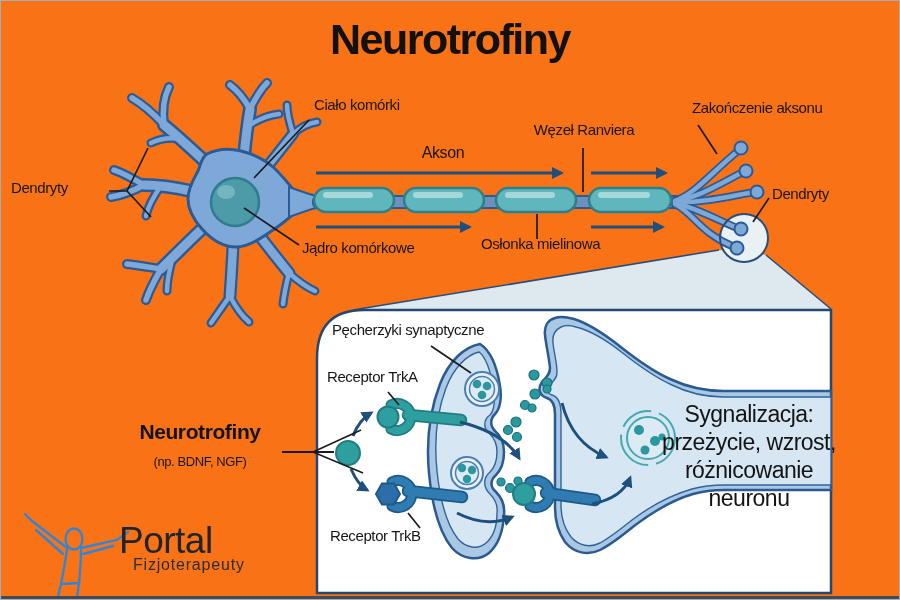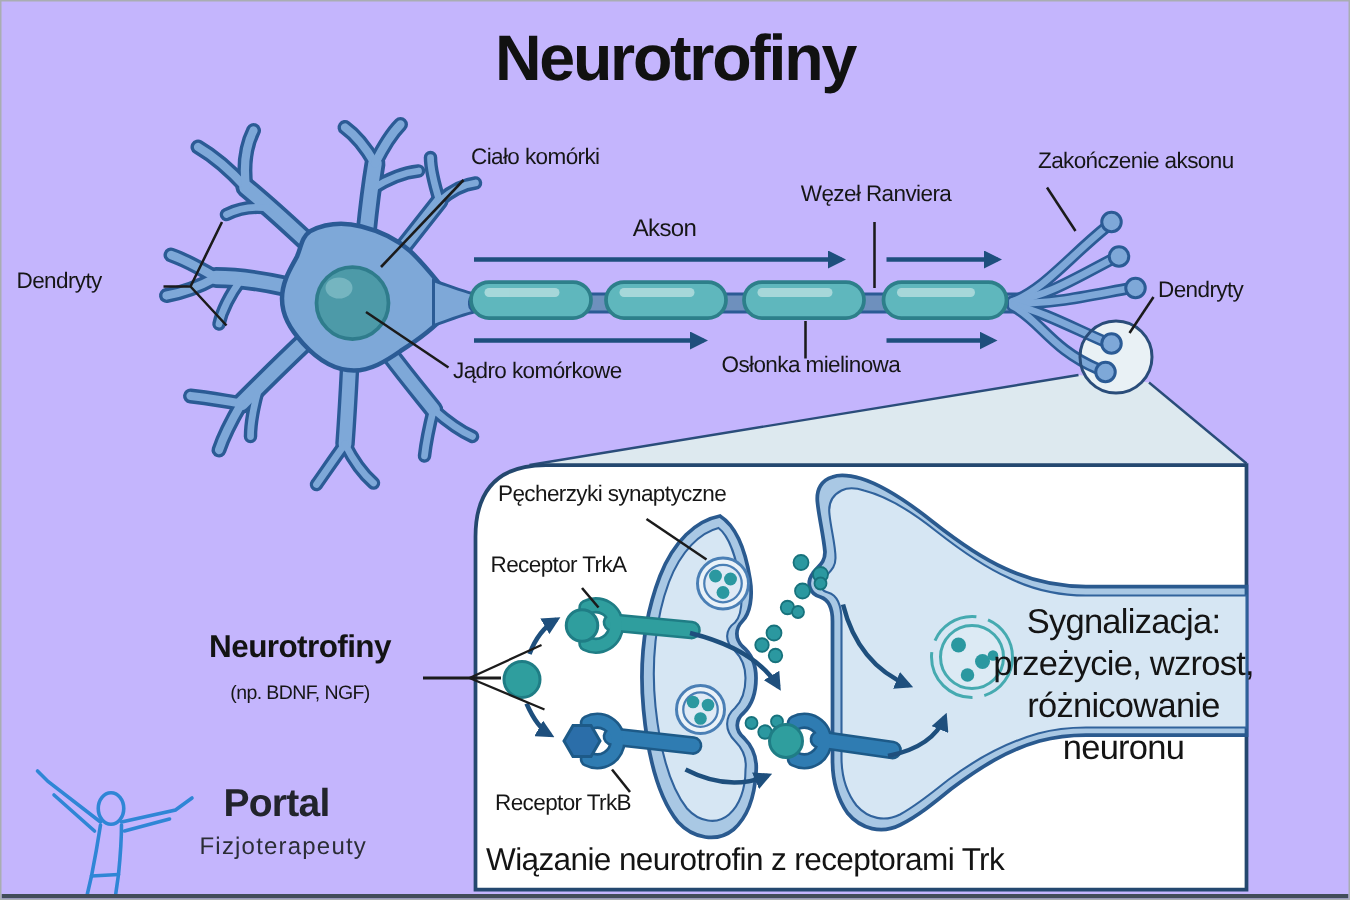--- a/index.html
+++ b/index.html
@@ -1,37 +1,37 @@
 <!DOCTYPE html>
 <html><head>
 <meta charset="utf-8">
 <style>
   html,body{margin:0;padding:0;background:#e8e8e8;}
   .stage{
     position:relative;width:898px;height:598px;margin:0 auto;
-    background:#c4b5fd;border:1px solid #a9adb2;overflow:hidden;
+    background:#f97316;border:1px solid #a9adb2;overflow:hidden;
     font-family:"Liberation Sans", sans-serif;
   }
   .stage svg{position:absolute;left:0;top:0;}
   .lbl{
     position:absolute;color:#161616;white-space:nowrap;
     font-size:15px;letter-spacing:-0.4px;line-height:1.05;
   }
   .lbl.center{text-align:center;}
   .title{
     position:absolute;left:0;right:0;top:14px;text-align:center;
     font-size:43px;font-weight:700;letter-spacing:-1.5px;color:#111;
   }
   .neuro-block{position:absolute;left:118px;top:419px;width:162px;text-align:center;}
   .neuro-block .l1{font-size:21px;font-weight:700;letter-spacing:-0.4px;color:#131313;}
   .neuro-block .l2{font-size:13px;margin-top:10px;letter-spacing:-0.4px;color:#161616;}
   .sig-block{position:absolute;left:646px;top:399px;width:204px;text-align:center;
     font-size:23px;line-height:28px;letter-spacing:-0.5px;color:#141414;}
   .caption{position:absolute;left:323px;top:561px;font-size:21px;letter-spacing:-0.4px;color:#141414;}
-  .logo-name{position:absolute;left:148px;top:519px;font-size:26px;font-weight:700;
+  .logo-name{position:absolute;left:118px;top:519px;font-size:37px;font-weight:400;
     letter-spacing:-0.5px;color:#22242c;}
   .logo-sub{position:absolute;left:132px;top:555px;font-size:16px;letter-spacing:0.8px;color:#2b2d36;text-align:center;}
   .bottom-strip{position:absolute;left:0;right:0;bottom:0;height:3px;background:#424c59;}
 </style>
 </head>
 <body>
 
 <div class="stage">
 
 <svg width="898" height="598" viewBox="0 0 898 598">
@@ -322,19 +322,18 @@
   <div class="l1">Neurotrofiny</div>
   <div class="l2">(np. BDNF, NGF)</div>
 </div>
 
 <div class="sig-block">
   <div>Sygnalizacja:</div>
   <div>przeżycie, wzrost,</div>
   <div>różnicowanie neuronu</div>
 </div>
 
-<div class="caption">Wiązanie neurotrofin z receptorami Trk</div>
 
 <div class="logo-name">Portal</div>
 <div class="logo-sub">Fizjoterapeuty</div>
 
 <div class="bottom-strip"></div>
 </div>
 
 </body></html>

